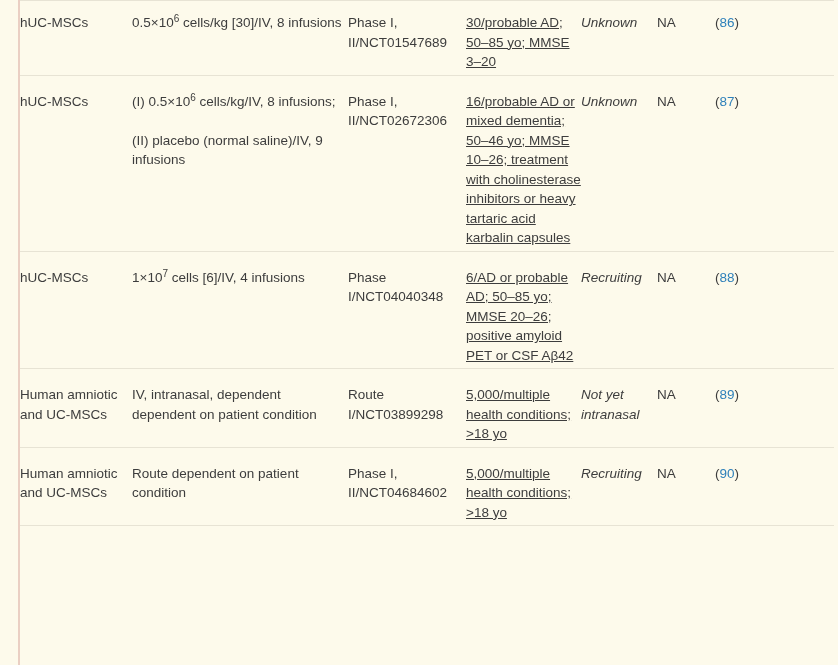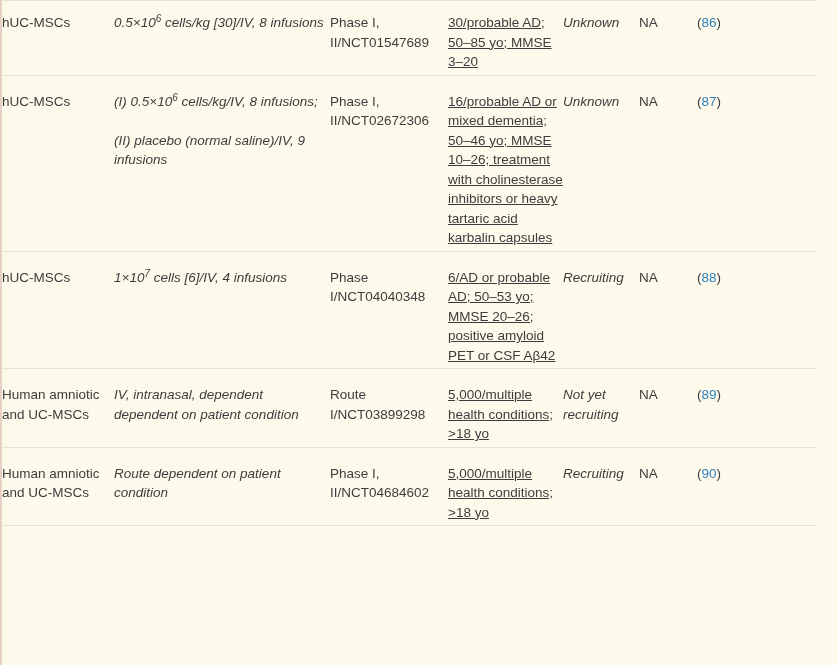--- a/index.html
+++ b/index.html
@@ -15,20 +15,21 @@
     font-family:"Liberation Sans","DejaVu Sans",sans-serif;
     background:var(--background);
   }
   .page{
     width:816px;
     height:665px;
     overflow:hidden;
     background:var(--background);
     border-left:2px solid var(--left-border);
     position:relative;
+    margin-left:18px;
   }
   table.trials{
     width:836px;
     border-collapse:collapse;
     table-layout:fixed;
     border-top:1px solid var(--divider);
   }
   table.trials td{
     vertical-align:top;
     padding:16px 0 3px 0;
@@ -38,21 +39,21 @@
     color:var(--text);
     word-wrap:break-word;
   }
   tr.first td{padding-top:12px;}
   td.c1{padding-left:25px;padding-right:19px;}
   td.c2{padding-right:24px;}
   td.c3{padding-right:10px;}
   td.c4{padding-right:13px;text-decoration:underline;}
   td.c5{padding-right:8px;font-style:italic;}
   td.c7{text-align:left;padding-right:18px;}
-  .para{margin:0;font-style:italic;}
+  .para{margin:0;}
   .para + .para{margin-top:19.5px;}
   .sup{
     font-size:10px;
     vertical-align:super;
     line-height:0;
   }
   a.ref-link{
     color:var(--link);
     text-decoration:none;
     cursor:pointer;
@@ -95,33 +96,33 @@
           <td class="c5">Unknown</td>
           <td class="c6">NA</td>
           <td class="c7"><span>(</span><a href="#" class="ref-link">87</a><span>)</span></td>
         </tr>
         <tr>
           <td class="c1">hUC-MSCs</td>
           <td class="c2">
             <p class="para">1×10<span class="sup">7</span> cells [6]/IV, 4 infusions</p>
           </td>
           <td class="c3">Phase I/NCT04040348</td>
-          <td class="c4">6/AD or probable AD; 50–53 yo; MMSE 20–26; positive amyloid PET or CSF Aβ42</td>
+          <td class="c4">6/AD or probable AD; 50–85 yo; MMSE 20–26; positive amyloid PET or CSF Aβ42</td>
           <td class="c5">Recruiting</td>
           <td class="c6">NA</td>
           <td class="c7"><span>(</span><a href="#" class="ref-link">88</a><span>)</span></td>
         </tr>
         <tr>
           <td class="c1">Human amniotic and UC-MSCs</td>
           <td class="c2">
             <p class="para">IV, intranasal, dependent dependent on patient condition</p>
           </td>
           <td class="c3">Route I/NCT03899298</td>
           <td class="c4">5,000/multiple health conditions; &gt;18 yo</td>
-          <td class="c5">Not yet recruiting</td>
+          <td class="c5">Not yet intranasal</td>
           <td class="c6">NA</td>
           <td class="c7"><span>(</span><a href="#" class="ref-link">89</a><span>)</span></td>
         </tr>
         <tr>
           <td class="c1">Human amniotic and UC-MSCs</td>
           <td class="c2">
             <p class="para">Route dependent on patient condition</p>
           </td>
           <td class="c3">Phase I, II/NCT04684602</td>
           <td class="c4">5,000/multiple health conditions; &gt;18 yo</td>

